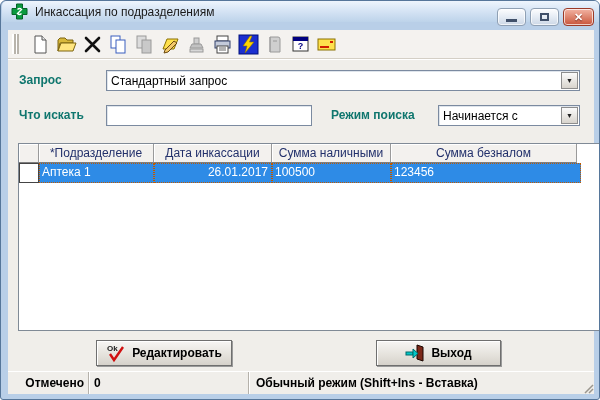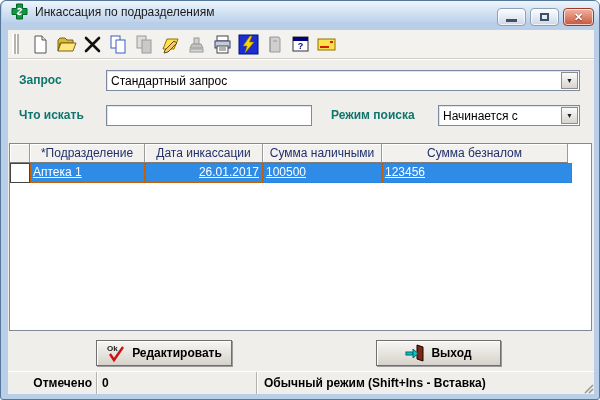--- a/index.html
+++ b/index.html
@@ -62,54 +62,54 @@
   }
   .combo .cval { flex:1; padding-left:4px; white-space:nowrap; overflow:hidden; }
   .combo .cbtn {
     width:17px; height:17px; margin:1px; background:linear-gradient(#fbfbfb,#d8d4cd);
     border:1px solid #8d8d8d; display:flex; align-items:center; justify-content:center;
     font-size:7px; color:#222;
   }
   .tinput input { width:100%; height:100%; border:none; outline:none; font-size:12px; padding-left:4px; background:transparent; font-family:"Liberation Sans",sans-serif; }
   
   .grid {
-    position:absolute; left:1px; top:113px; width:583px; height:188px;
+    position:absolute; left:10px; top:113px; width:583px; height:188px;
     background:#fff; border:1px solid #808a96;
   }
   .gheader { display:flex; height:19px; }
   .hcell {
     background:#f3f1ee; border-right:1px solid #9a9a9a; border-bottom:1px solid #7e7e7e;
     box-shadow:inset 1px 1px 0 #fff;
     font-size:12px; color:#22306b; text-align:center; line-height:18px;
     white-space:nowrap; overflow:hidden;
   }
   .grow { display:flex; height:20px; position:relative; }
   .indcell { width:20px; background:#fff; border:1px solid #444; }
   .sel { background:#2e8be6; color:#fff; font-size:12px; line-height:19px;
-         outline:1px dotted #c05a00; outline-offset:-1px;text-decoration:underline; }
+         outline:1px dotted #c05a00; outline-offset:-1px; }
   .dcell { white-space:nowrap; overflow:hidden; border-right:1px dotted #e0a560; }
   .dcell.right { text-align:right; padding-right:3px; }
   .dcell.left  { text-align:left; padding-left:3px; }
   
   .abtn {
     position:absolute; top:310px; height:26px;
     background:linear-gradient(#f7f6f4,#e4e1db 60%,#d6d2cb);
     border:1px solid #6f6f6f; box-shadow:inset 1px 1px 0 #fff, 1px 1px 0 #9a9a9a;
     display:flex; align-items:center; justify-content:center; gap:6px;
     font-size:12px; font-weight:bold; color:#000;
   }
   .abtn svg { width:20px; height:20px; }
   
   .statusbar {
     position:absolute; left:0; top:341px; width:586px; height:23px;
     background:#f0eeea; border-top:1px solid #fff;
     display:flex; align-items:stretch; font-size:12px; font-weight:bold; color:#000;
   }
   .spanel { display:flex; align-items:center; border-left:1px solid #b5b1aa; box-shadow:inset 1px 0 0 #fff; }
-  .sp1 { width:88px; justify-content:flex-end; padding-right:4px; border-left:none; box-shadow:none; }
+  .sp1 { width:80px; justify-content:flex-end; padding-right:4px; border-left:none; box-shadow:none; }
   .sp2 { width:160px; padding-left:5px; }
   .sp3 { flex:1; padding-left:7px; }
   .grip { width:14px; display:flex; align-items:flex-end; justify-content:flex-end; border-left:none; box-shadow:none; }
 </style>
 </head>
 <body>
 
 <div id="window">
 
   <div class="titlebar">

